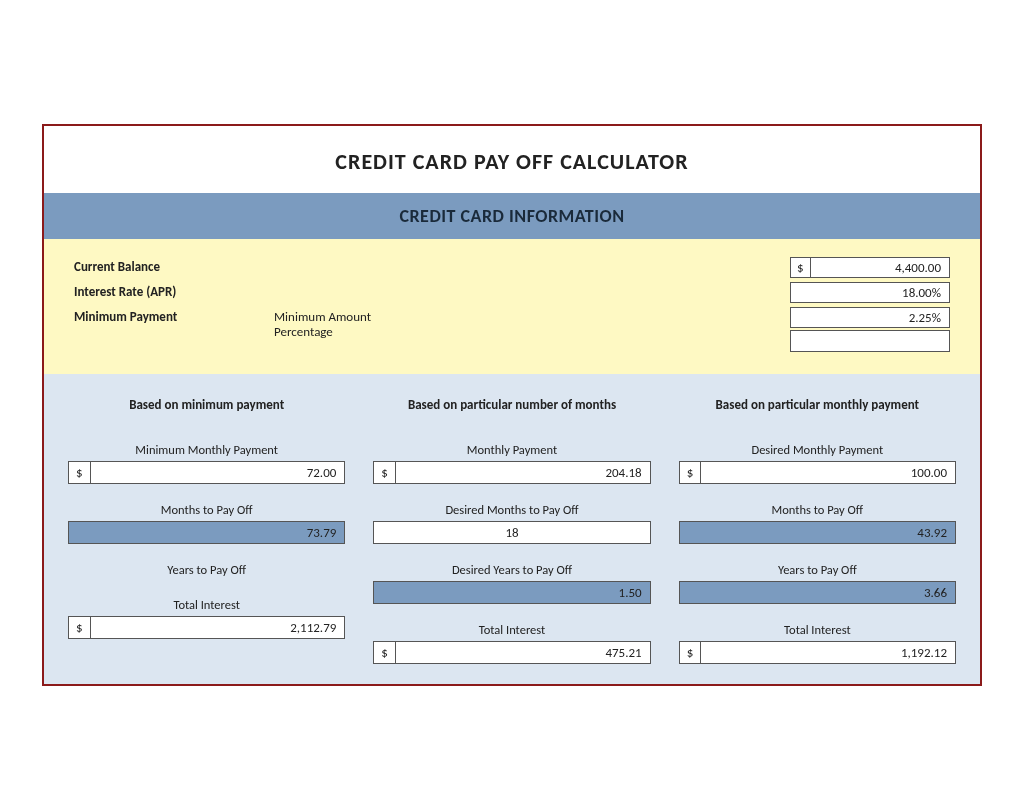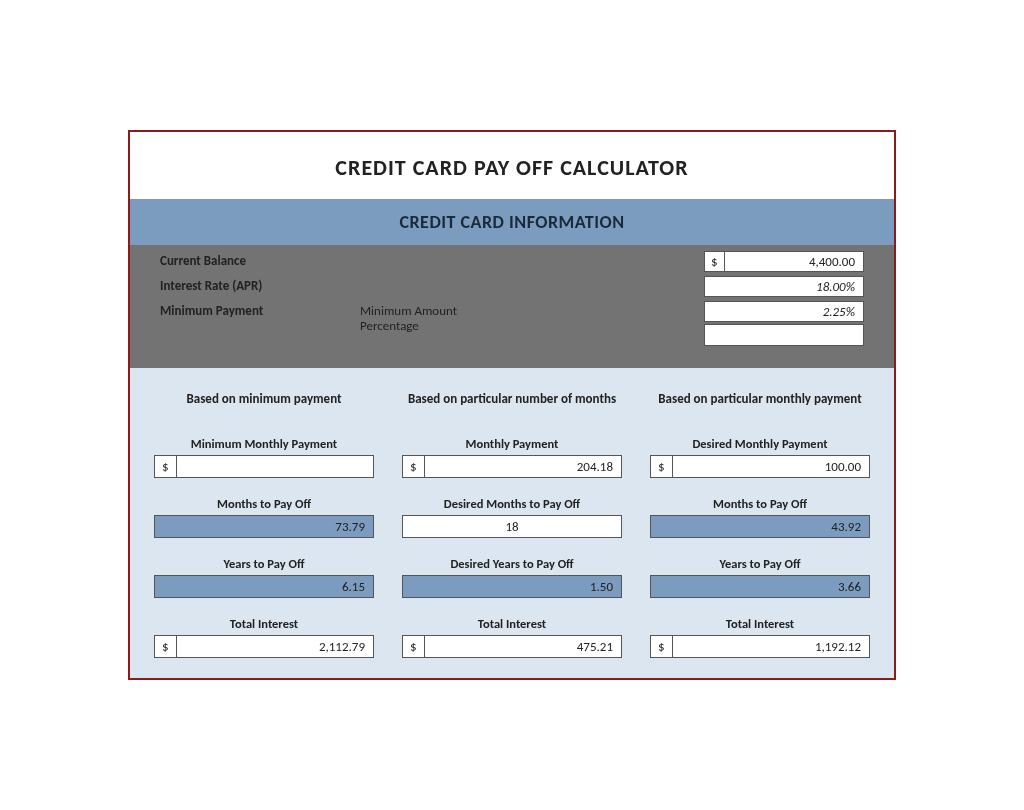--- a/index.html
+++ b/index.html
@@ -7,21 +7,21 @@
       background: #fff;
       font-family: Calibri, Arial, sans-serif;
       display: flex;
       justify-content: center;
       align-items: center;
       min-height: 810px;
       width: 1024px;
     }
     .outer-border {
       border: 2.5px solid #8b1a1a;
-      width: 768px;
+      width: 940px;
       background: #fff;
       padding: 0;
     }
     .main-title {
       text-align: center;
       font-size: 22px;
       font-weight: bold;
       padding: 22px 10px 18px;
       color: #222;
       letter-spacing: 1px;
@@ -29,22 +29,22 @@
     .section-header {
       background: #7b9bbf;
       text-align: center;
       font-size: 18px;
       font-weight: bold;
       padding: 12px 10px;
       color: #1a2a3a;
       letter-spacing: 0.5px;
     }
     .info-section {
-      background: #737373;
-      padding: 6px 30px 18px 30px;
+      background: #fef9c3;
+      padding: 18px 30px 18px 30px;
     }
     .info-row {
       display: flex;
       align-items: flex-start;
       margin-bottom: 2px;
     }
     .info-label {
       font-weight: bold;
       font-size: 13px;
       min-width: 200px;
@@ -83,21 +83,20 @@
       font-size: 13px;
       color: #222;
     }
     .input-cell-pct {
       display: flex;
       align-items: flex-start;
       border: 1px solid #555;
       background: #fff;
       min-width: 160px;
       margin-bottom: 2px;
-      font-style: italic;
     }
     .input-cell-pct .val {
       flex: 1;
       text-align: right;
       padding: 2px 8px;
       font-size: 13px;
       color: #222;
     }
     .input-cell-empty {
       border: 1px solid #555;
@@ -136,21 +135,20 @@
       display: flex;
       align-items: center;
       justify-content: center;
     }
     .field-label {
       font-size: 12.5px;
       color: #222;
       text-align: right;
       margin-bottom: 4px;
       margin-top: 8px;
-      font-weight: bold;
     }
     .field-box {
       display: flex;
       align-items: center;
       border: 1px solid #555;
       background: #fff;
       width: 100%;
       margin-bottom: 2px;
     }
     .field-box .dollar {
@@ -234,27 +232,27 @@
   </div>
 
   <div class="payoff-section">
     <div class="payoff-cols">
 
       <div class="payoff-col">
         <div class="col-header">Based on minimum payment</div>
         <div class="field-label">Minimum Monthly Payment</div>
         <div class="field-box">
           <span class="dollar">$</span>
+          <span class="val">72.00</span>
         </div>
         <div class="spacer"></div>
         <div class="field-label">Months to Pay Off</div>
         <div class="field-box-blue">73.79</div>
         <div class="spacer"></div>
         <div class="field-label">Years to Pay Off</div>
-        <div class="field-box-blue">6.15</div>
         <div class="spacer"></div>
         <div class="field-label">Total Interest</div>
         <div class="field-box">
           <span class="dollar">$</span>
           <span class="val">2,112.79</span>
         </div>
       </div>
 
       <div class="payoff-col">
         <div class="col-header">Based on particular number of months</div>

